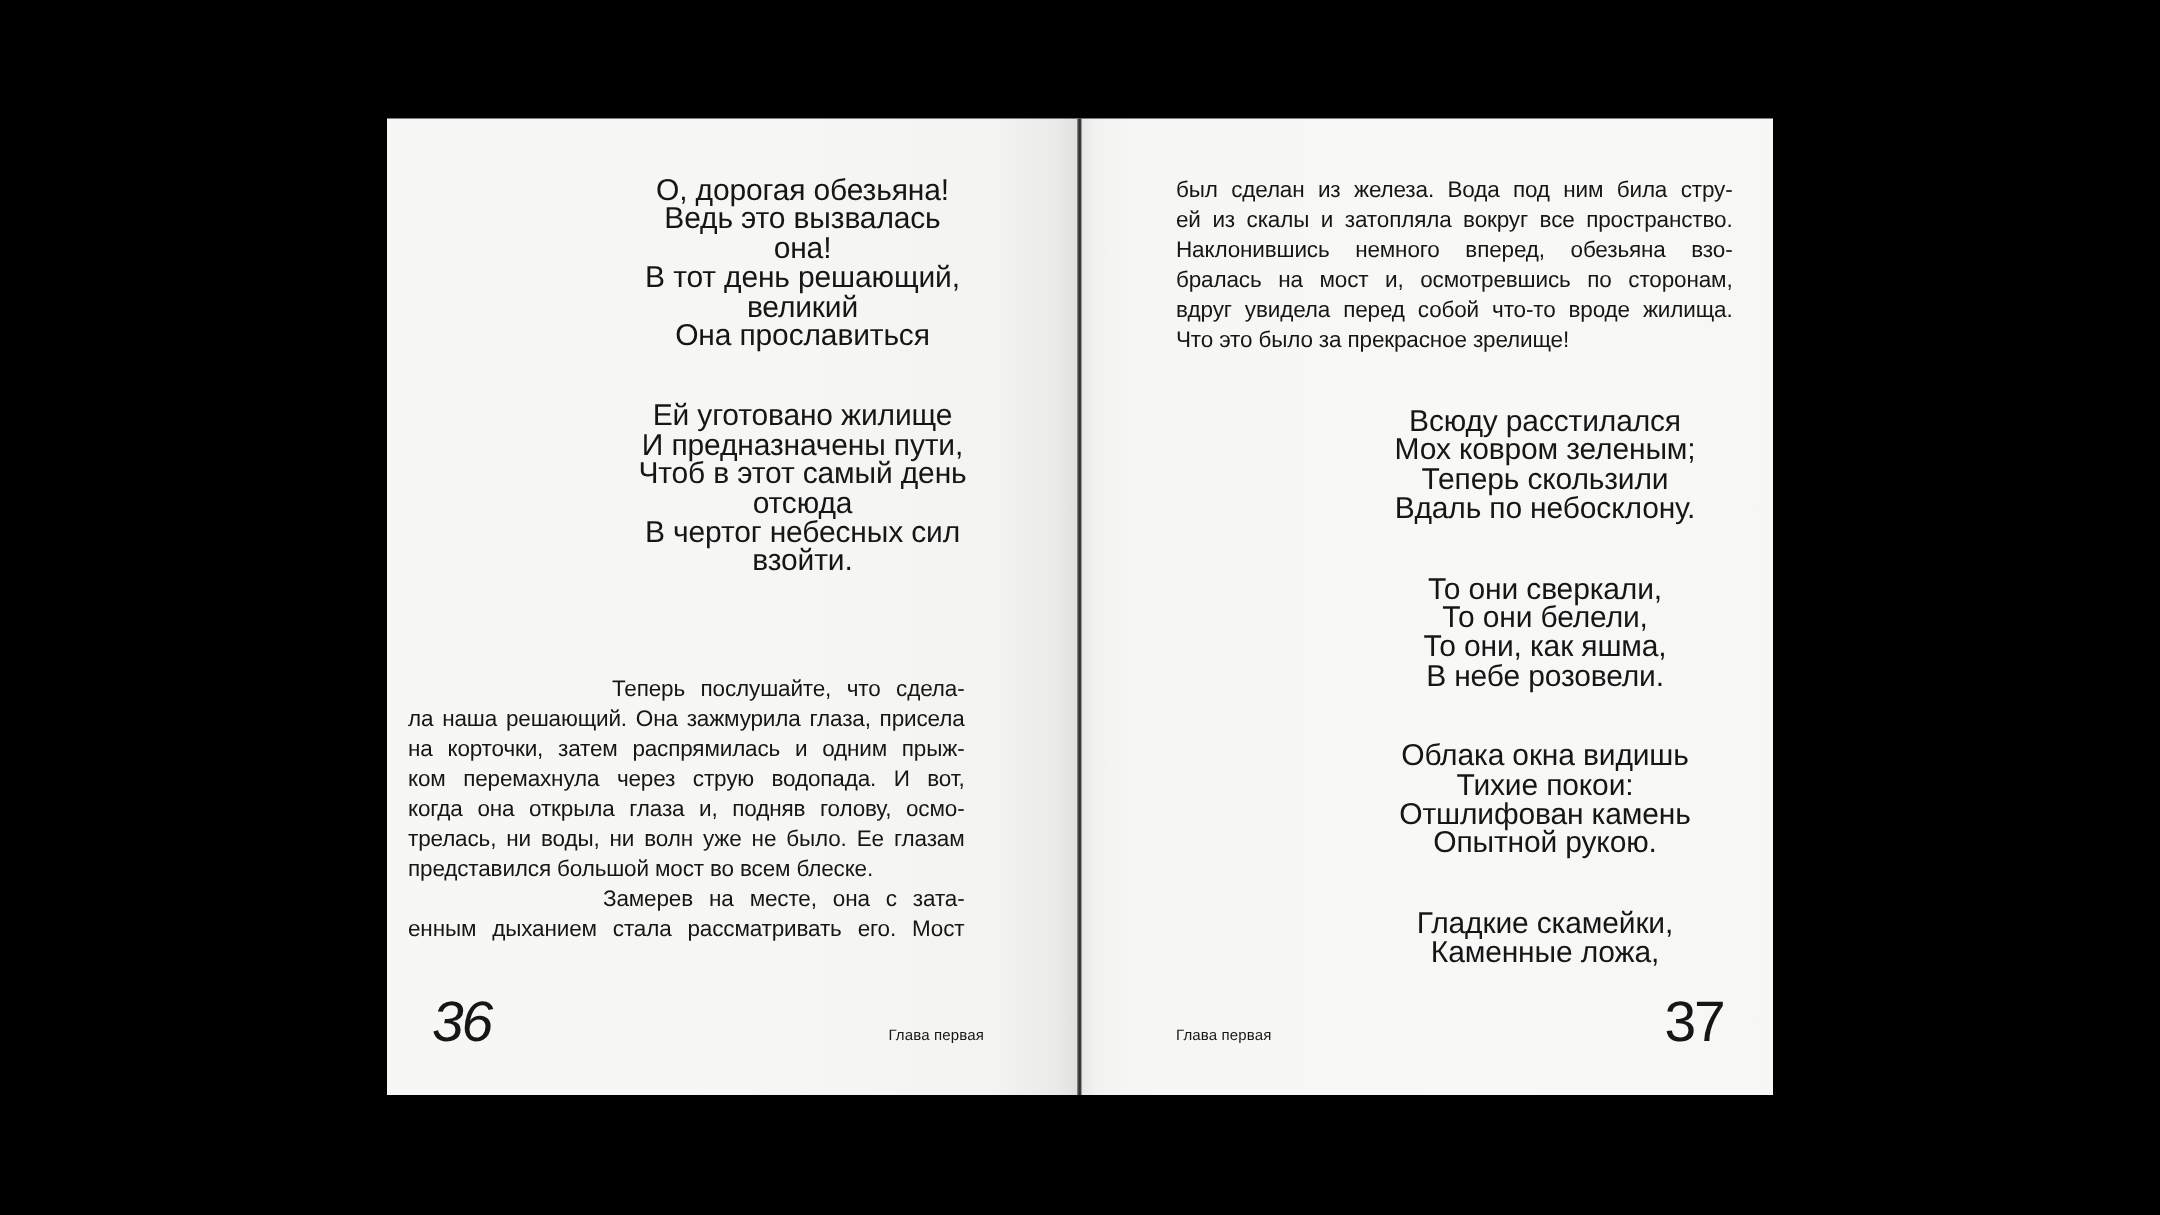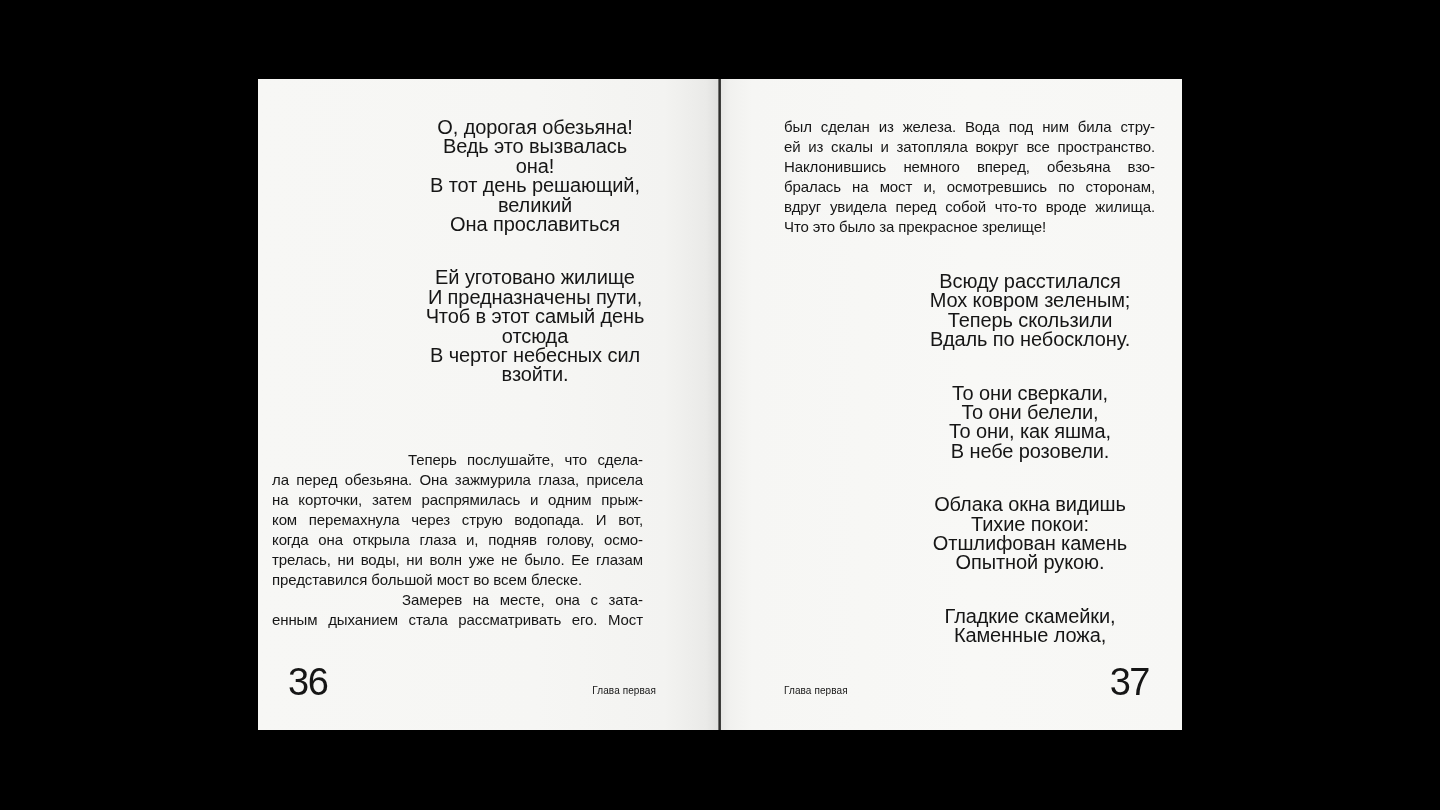--- a/index.html
+++ b/index.html
@@ -76,21 +76,21 @@
   }
   
   .page-number {
     position: absolute;
     font-size: 38px;
     line-height: 36px;
     letter-spacing: -1.5px;
     top: 585px;
     font-weight: 400;
   }
-  .page-number-left  { left: 30px; }
+  .page-number-left  { left: 30px; font-style: italic; }
   .page-number-right { right: 33px; margin-left: 14px; }
   .running-title {
     position: absolute;
     font-size: 10px;
     line-height: 14px;
     top: 605px;
     letter-spacing: 0.1px;
   }
   .running-title-left  { right: 64px; }
   .running-title-right { left: 64px; }
@@ -116,21 +116,21 @@
             <div class="pline">И предназначены пути,</div>
             <div class="pline">Чтоб в этот самый день</div>
             <div class="pline">отсюда</div>
             <div class="pline">В чертог небесных сил</div>
             <div class="pline">взойти.</div>
           </div>
       </div>
 
       <div class="prose prose-left">
           <div class="prline just" style="padding-left: 136px;">Теперь послушайте, что сдела-</div>
-          <div class="prline just">ла перед обезьяна. Она зажмурила глаза, присела</div>
+          <div class="prline just">ла наша решающий. Она зажмурила глаза, присела</div>
           <div class="prline just">на корточки, затем распрямилась и одним прыж-</div>
           <div class="prline just">ком перемахнула через струю водопада. И вот,</div>
           <div class="prline just">когда она открыла глаза и, подняв голову, осмо-</div>
           <div class="prline just">трелась, ни воды, ни волн уже не было. Ее глазам</div>
           <div class="prline">представился большой мост во всем блеске.</div>
           <div class="prline just" style="padding-left: 130px;">Замерев на месте, она с зата-</div>
           <div class="prline just">енным дыханием стала рассматривать его. Мост</div>
         </div>
 
       <div class="page-number page-number-left">36</div>

